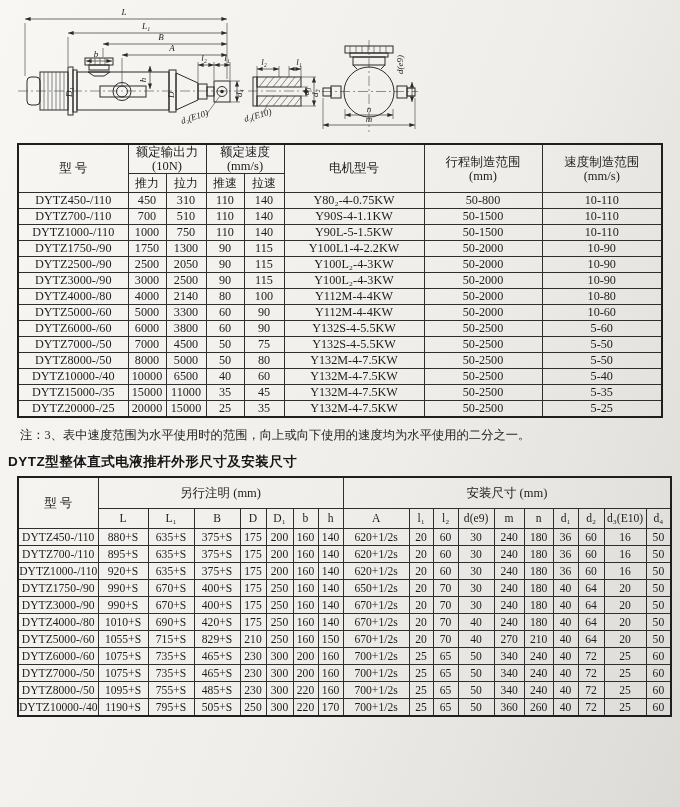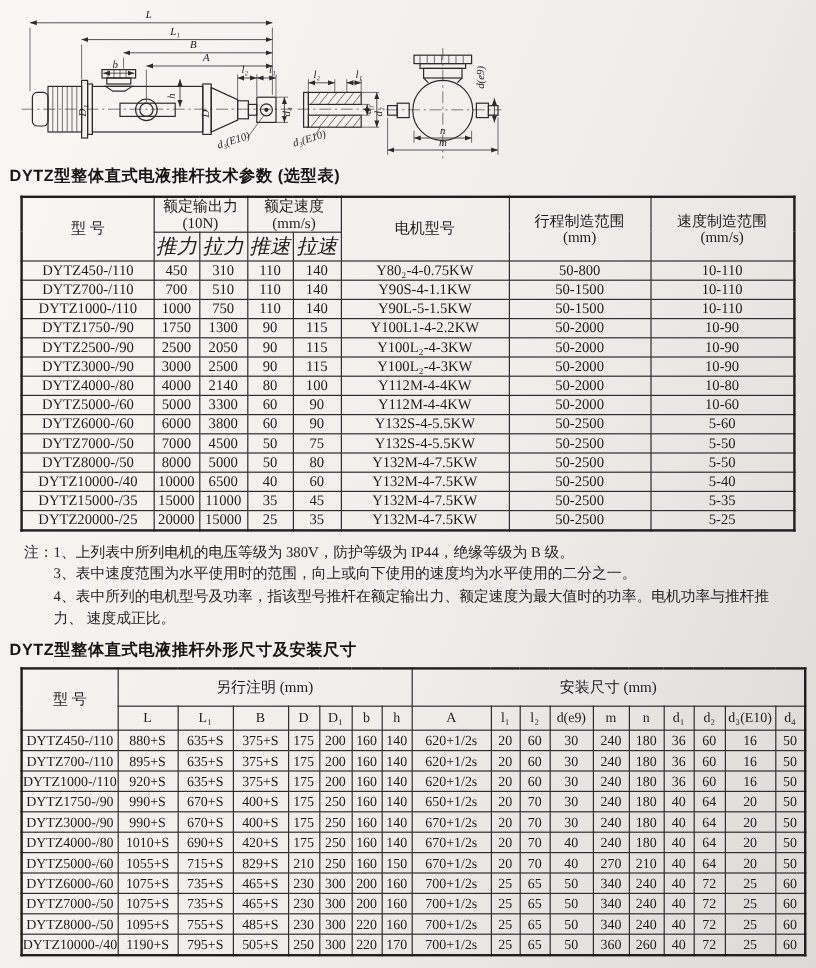--- a/index.html
+++ b/index.html
@@ -17,21 +17,21 @@
   svg.drawing text{font:italic 9px "Liberation Serif","DejaVu Serif",serif;fill:#222;}
   .doc-title{
     font:bold 13.5px/1.1 "Liberation Sans","DejaVu Sans",sans-serif;
     margin:5px 0 0 8px;letter-spacing:.5px;color:#161616;
   }
   table{border-collapse:collapse;table-layout:fixed;border:2px solid #1f1f1f;}
   th,td{border:1px solid #2e2e2e;font-weight:normal;text-align:center;
         vertical-align:middle;padding:0;white-space:nowrap;overflow:hidden;}
   .t1{margin:8px 0 0 17px;width:645px;}
   .t1 thead tr.h1 th{height:28px;font-size:12.5px;}
-  .t1 thead tr.h2 th{height:18px;font-size:17px;font-style:italic;}
+  .t1 thead tr.h2 th{height:18px;font-size:12px;}
   .t1 tbody td{height:15px;font-size:12.2px;}
   .hdr2line div{line-height:14px;}
   .notes{margin:8px 0 0 20px;display:flex;font-size:12.3px;line-height:18.4px;color:#242424;}
   .nlabel{flex:0 0 auto;}
   .nitems{width:612px;}
   .title2{margin-top:11px;}
   .t2{margin:6px 0 0 17px;width:653px;}
   .t2 thead tr.h1 th{height:30px;font-size:12.5px;}
   .t2 thead tr.h2 th{height:19px;font-size:11.6px;}
   .t2 tbody td{height:16px;font-size:11.6px;}
@@ -194,21 +194,20 @@
       <line class="thin" x1="393" y1="107" x2="393" y2="117"></line>
       <line class="dim" x1="345" y1="113" x2="393" y2="113" marker-start="url(#ar)" marker-end="url(#ar)"></line>
       <text x="369" y="110" text-anchor="middle">n</text>
       <line class="thin" x1="323" y1="96" x2="323" y2="127"></line>
       <line class="thin" x1="415" y1="96" x2="415" y2="127"></line>
       <line class="dim" x1="323" y1="123" x2="415" y2="123" marker-start="url(#ar)" marker-end="url(#ar)"></line>
       <text x="369" y="120" text-anchor="middle">m</text>
     </g>
   </svg>
 
-  <div class="doc-title">DYTZ型整体直式电液推杆技术参数 (选型表)</div>
 
   <table class="t1">
     <colgroup>
       <col style="width:110px">
         <col style="width:38px">
         <col style="width:40px">
       <col style="width:38px">
         <col style="width:40px">
         <col style="width:140px">
       <col style="width:118px">
@@ -382,23 +381,21 @@
           <td>Y132M-4-7.5KW</td>
           <td>50-2500</td>
           <td>5-25</td>
         </tr>
       </tbody>
   </table>
 
   <div class="notes">
     <span class="nlabel">注：</span>
     <div class="nitems">
-      <div>1、上列表中所列电机的电压等级为 380V，防护等级为 IP44，绝缘等级为 B 级。</div>
       <div>3、表中速度范围为水平使用时的范围，向上或向下使用的速度均为水平使用的二分之一。</div>
-      <div>4、表中所列的电机型号及功率，指该型号推杆在额定输出力、额定速度为最大值时的功率。电机功率与推杆推力、 速度成正比。</div>
     </div>
   </div>
 
   <div class="doc-title title2">DYTZ型整体直式电液推杆外形尺寸及安装尺寸</div>
 
   <table class="t2">
     <colgroup>
       <col style="width:80px">
         <col style="width:50px">
         <col style="width:46px">

